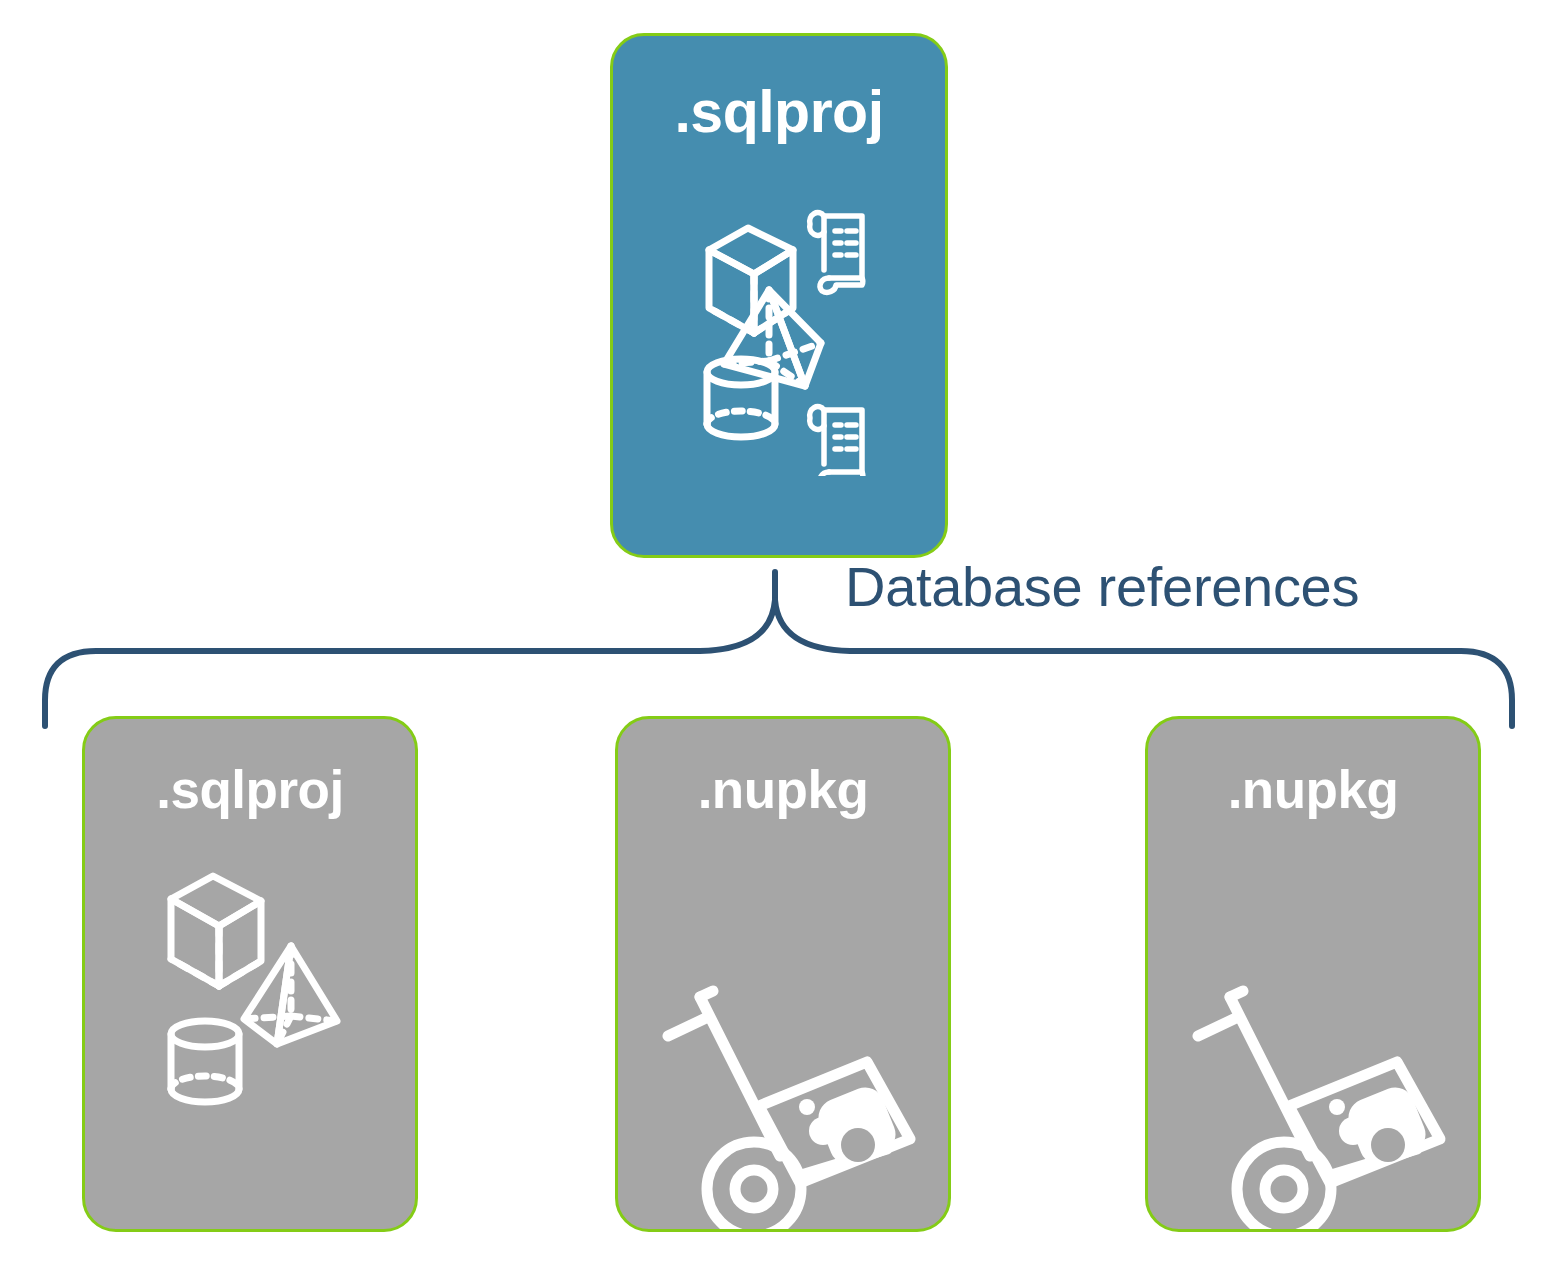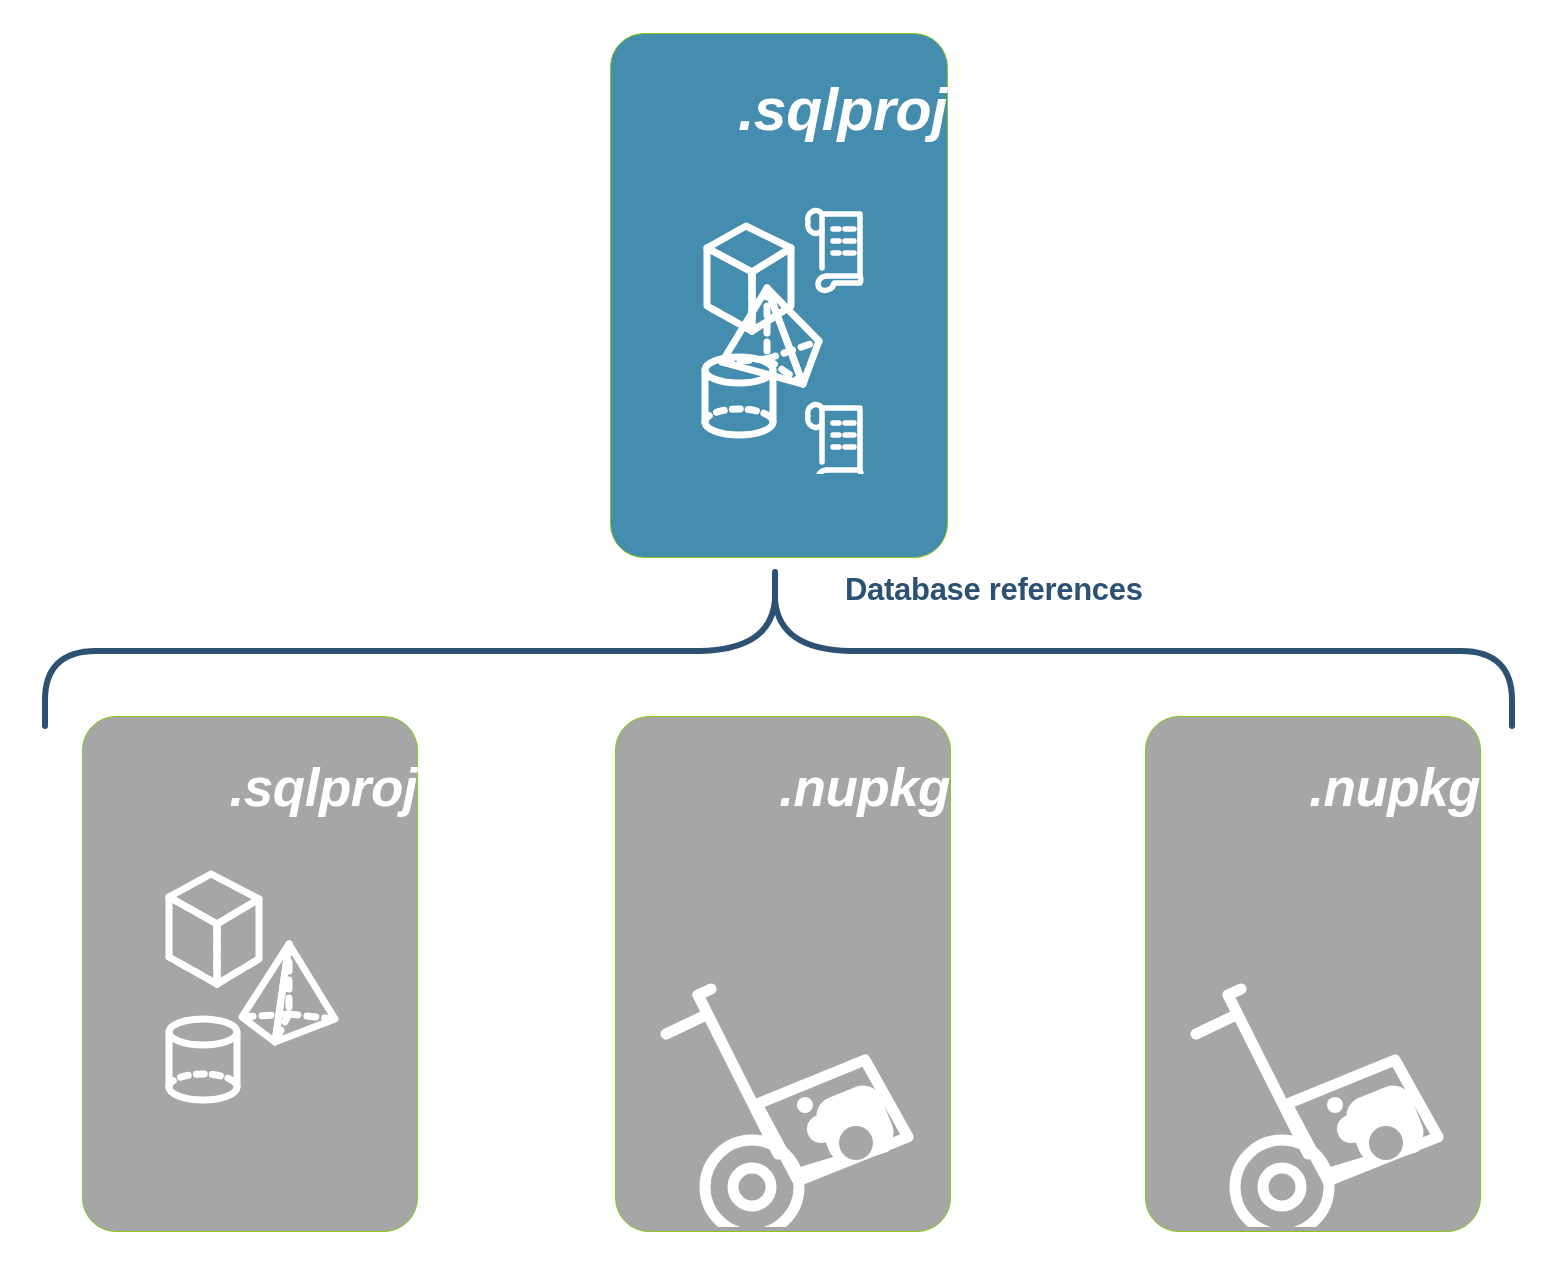--- a/index.html
+++ b/index.html
@@ -16,26 +16,25 @@
   }
   #stage {
     position: absolute;
     left: 0; top: 0;
     width: 1566px;
     height: 1274px;
   }
   .node {
     position: absolute;
     box-sizing: border-box;
-    border: 1px solid #84cc16;
+    border: 3px solid #84cc16;
     border-radius: 34px;
     display: flex;
     flex-direction: column;
-    align-items: flex-end;
-    font-style: italic;
+    align-items: center;
   }
   .node.primary {
     background: #458daf;
   }
   .node.secondary {
     background: #a6a6a6;
   }
   .node-title {
     color: #ffffff;
     font-weight: bold;
@@ -80,24 +79,24 @@
   #brace-layer, #label-layer {
     position: absolute;
     left: 0; top: 0;
     width: 1566px;
     height: 1274px;
     pointer-events: none;
   }
   #connector-label {
     position: absolute;
     left: 845px;
-    top: 574px;
+    top: 558px;
     color: #2d5173;
-    font-size: 31px;
-    font-weight: bold;
+    font-size: 56px;
+    font-weight: normal;
     letter-spacing: -0.3px;
     line-height: 1.05;
     white-space: nowrap;
     user-select: none;
   }
 </style>
 </head>
 <body>
 
 <div id="stage">

